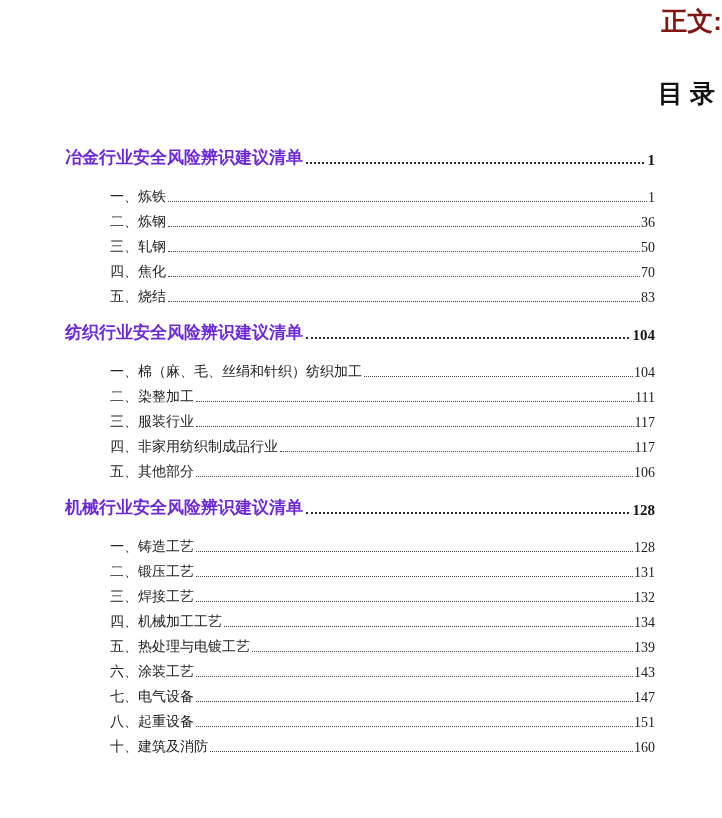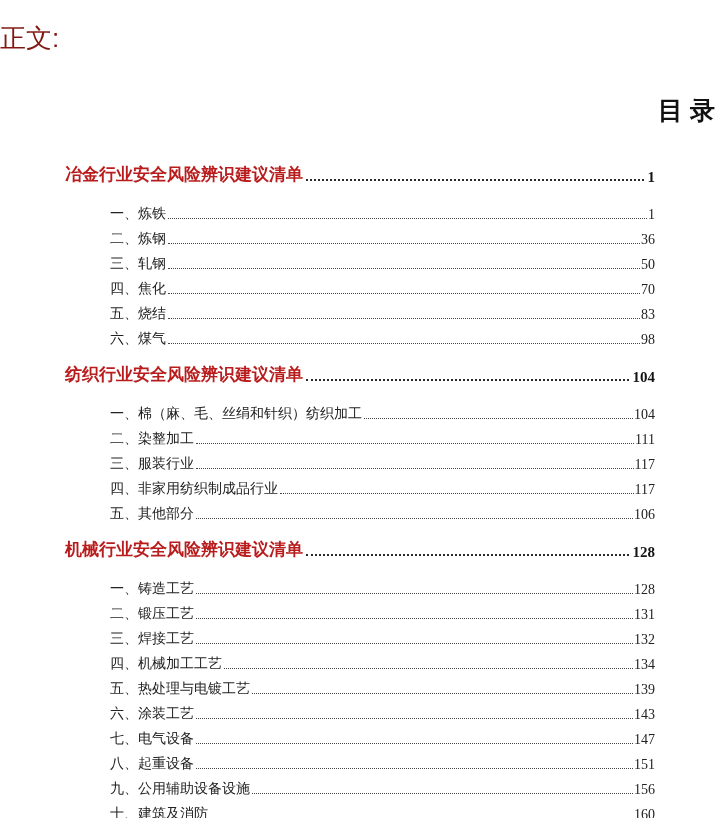--- a/index.html
+++ b/index.html
@@ -10,24 +10,24 @@
   .page {
     position: relative;
     width: 722px;
     height: 818px;
     background: #ffffff;
     overflow: hidden;
     font-family: "Liberation Serif", serif;
     color: #1c1c1c;
   }
   .body-label {
-    padding-top: 23px;
-    text-align: left;
+    padding-top: 6px;
+    text-align: right;
     font-family: "Liberation Sans", sans-serif;
-    font-weight: 400;
+    font-weight: 700;
     font-size: 26px;
     line-height: 1.2;
     color: #811713;
   }
   .toc-title {
     margin-top: 42px;
     text-align: right;
     font-family: "Liberation Serif", serif;
     font-weight: 700;
     font-size: 25px;
@@ -48,21 +48,21 @@
     margin-bottom: 12px;
   }
   .toc-section:first-child {
     margin-top: 0;
   }
   .toc-section .toc-label {
     font-family: Liberation Sans, sans-serif;
     font-weight: 700;
     font-size: 17px;
     white-space: nowrap;
-    color: #b91c1c;
+    color: #6d28d9;
   }
   .toc-section .leader {
     flex: 1;
     border-bottom: 2.5px dotted #2a2a2a;
     margin: 0 4px 5px 3px;
     min-width: 20px;
   }
   .toc-section .toc-page {
     font-family: "Liberation Serif", serif;
     font-weight: 700;
@@ -121,25 +121,20 @@
       <div class="toc-row toc-item">
         <span class="toc-label">四、焦化</span>
         <span class="leader"></span>
         <span class="toc-page">70</span>
       </div>
       <div class="toc-row toc-item">
         <span class="toc-label">五、烧结</span>
         <span class="leader"></span>
         <span class="toc-page">83</span>
       </div>
-      <div class="toc-row toc-item">
-        <span class="toc-label">六、煤气</span>
-        <span class="leader"></span>
-        <span class="toc-page">98</span>
-      </div>
       <div class="toc-row toc-section">
         <span class="toc-label">纺织行业安全风险辨识建议清单</span>
         <span class="leader"></span>
         <span class="toc-page">104</span>
       </div>
       <div class="toc-row toc-item">
         <span class="toc-label">一、棉（麻、毛、丝绢和针织）纺织加工</span>
         <span class="leader"></span>
         <span class="toc-page">104</span>
       </div>
@@ -202,23 +197,18 @@
         <span class="toc-label">七、电气设备</span>
         <span class="leader"></span>
         <span class="toc-page">147</span>
       </div>
       <div class="toc-row toc-item">
         <span class="toc-label">八、起重设备</span>
         <span class="leader"></span>
         <span class="toc-page">151</span>
       </div>
       <div class="toc-row toc-item">
-        <span class="toc-label">九、公用辅助设备设施</span>
-        <span class="leader"></span>
-        <span class="toc-page">156</span>
-      </div>
-      <div class="toc-row toc-item">
         <span class="toc-label">十、建筑及消防</span>
         <span class="leader"></span>
         <span class="toc-page">160</span>
       </div>
     </div>
 </div>
 
 </body></html>

